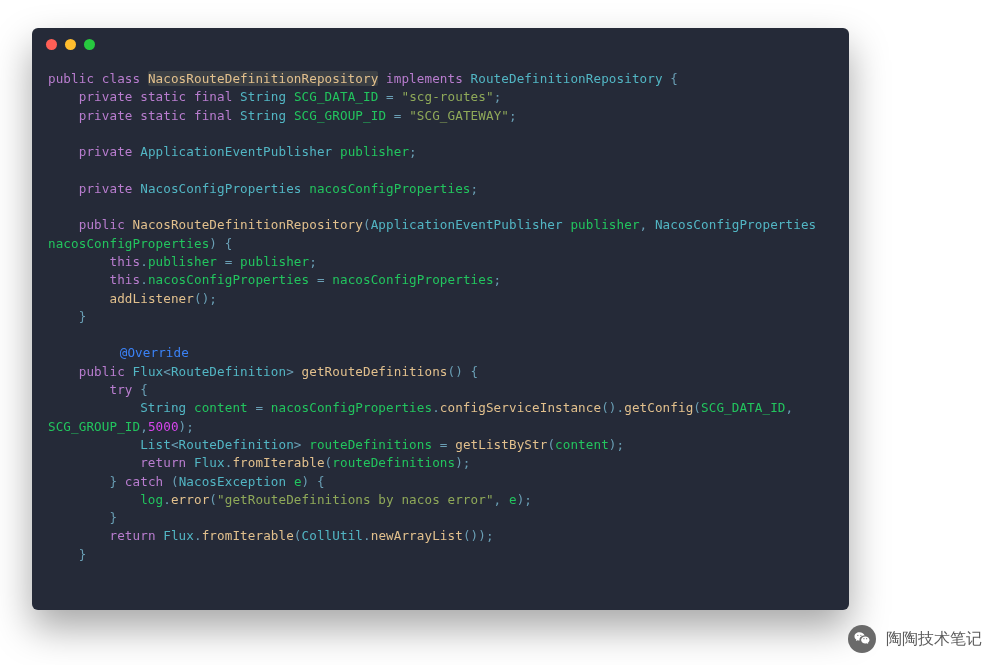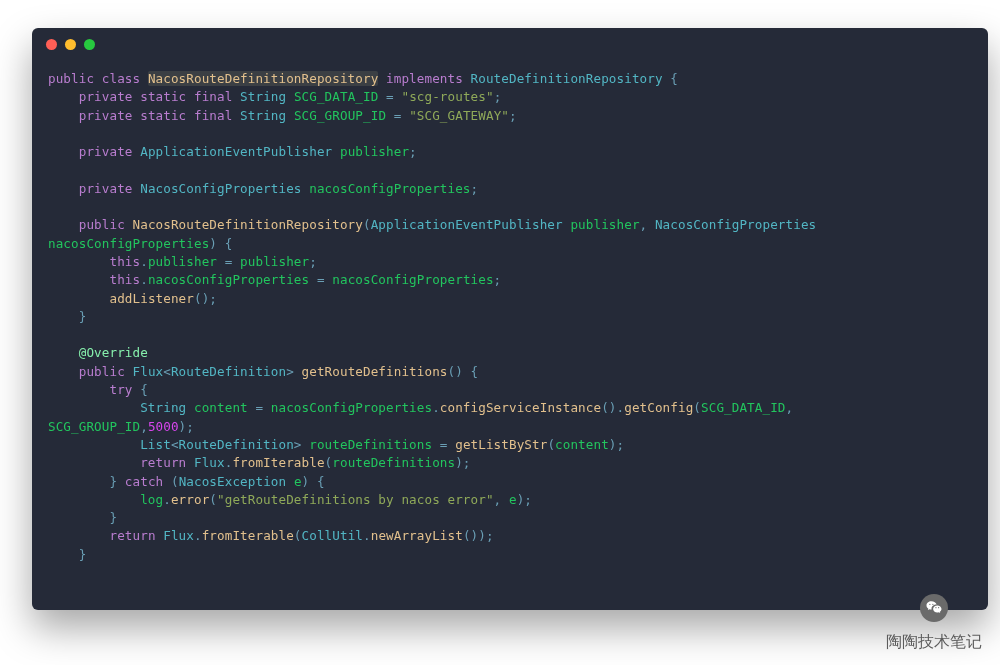--- a/index.html
+++ b/index.html
@@ -8,21 +8,21 @@
     width: 1000px;
     height: 665px;
     background: #ffffff;
     font-family: "Menlo", "Consolas", "DejaVu Sans Mono", monospace;
     overflow: hidden;
   }
   .window {
     position: absolute;
     left: 32px;
     top: 28px;
-    width: 956px;
+    width: 817px;
     height: 582px;
     background: #252a38;
     border-radius: 6px;
     box-shadow: 0 18px 38px rgba(0,0,0,0.35);
     overflow: hidden;
   }
   .titlebar {
     width: 100%;
     height: 32px;
     display: flex;
@@ -47,34 +47,33 @@
     color: #c5c6c7;
     letter-spacing: 0.1px;
   }
   .kw    { color: #b97dcf; }   
   .type  { color: #52b6c4; }   
   .name  { color: #e2c08d; }   
   .var   { color: #22c55e; }   
   .punc  { color: #6a9fb5; }   
   .str   { color: #8fa959; }   
   .num   { color: #d946ef; }   
-  .ann   { color: #86efac; }   
+  .ann   { color: #3b82f6; margin-left: 41px; }   
   .p     { color: #abb2bf; }   
   .hl    { background: rgba(255,255,180,0.10); border-radius: 2px; padding: 0 0px; }
   .watermark {
     position: absolute;
     right: 18px;
     bottom: 12px;
     display: flex;
     align-items: center;
     gap: 10px;
     color: #5c5c5c;
     font-family: -apple-system, "PingFang SC", "Microsoft YaHei", sans-serif;
     font-size: 16px;
-    flex-direction: column;
   }
   .watermark .icon {
     width: 28px;
     height: 28px;
     border-radius: 50%;
     background: #6a6a6a;
     display: flex;
     align-items: center;
     justify-content: center;
   }

